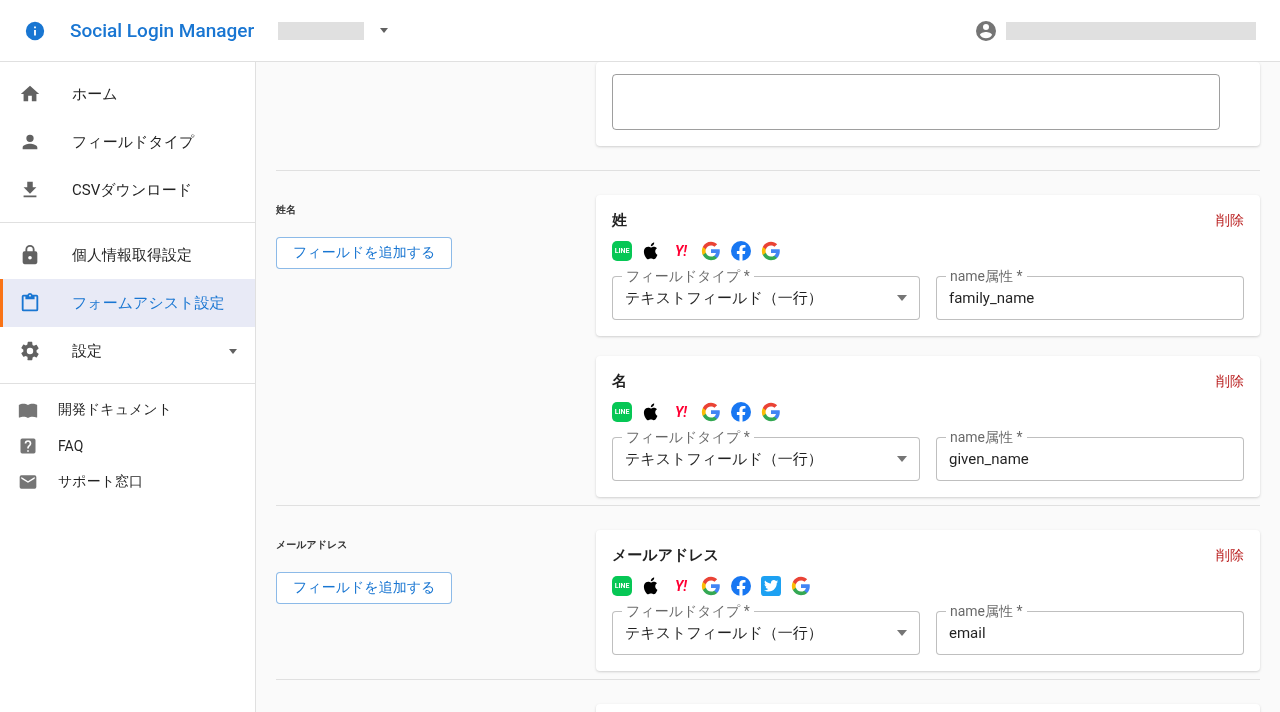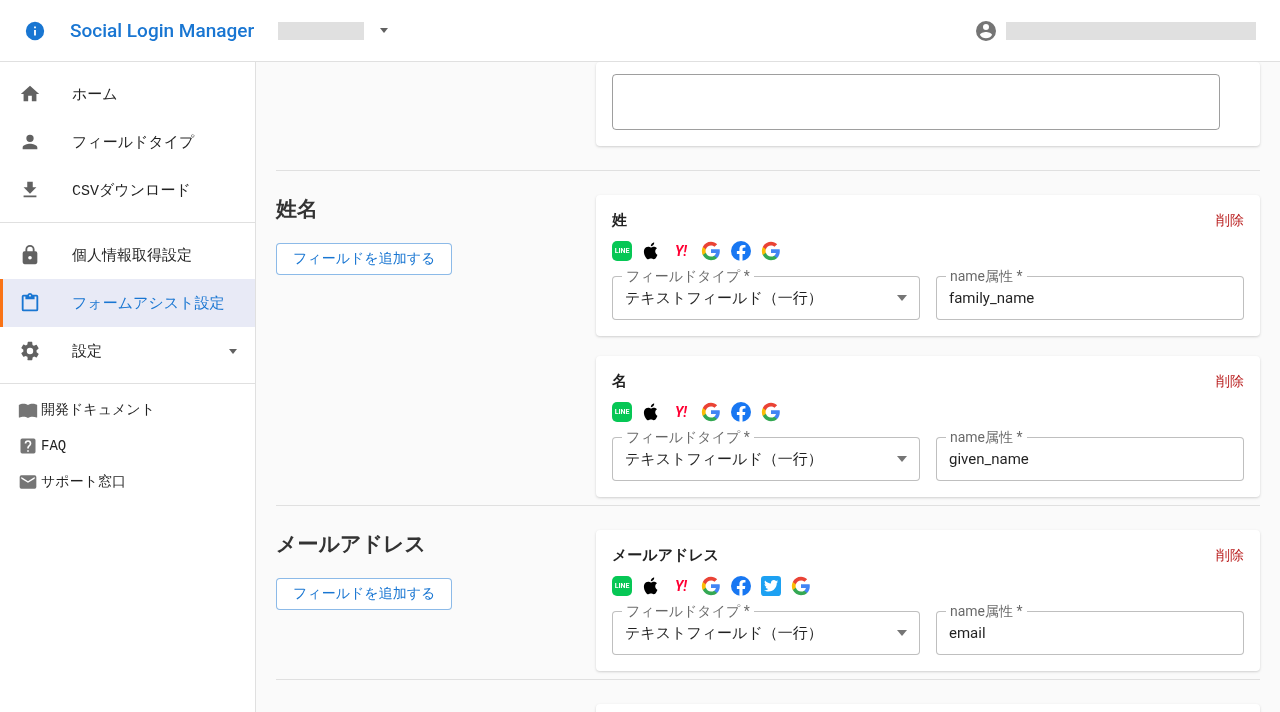--- a/index.html
+++ b/index.html
@@ -13,39 +13,39 @@
   .header-tenant { margin-left: 24px; display: flex; align-items: center; gap: 6px; cursor: pointer; }
   .tenant-ph { width: 86px; height: 18px; background: #e0e0e0; }
   .tenant-caret { width: 0; height: 0; border-left: 4px solid transparent; border-right: 4px solid transparent; border-top: 5px solid #616161; margin-left: 10px; }
   .header-spacer { flex: 1; }
   .header-user { display: flex; align-items: center; gap: 8px; }
   .user-ph { width: 250px; height: 18px; background: #e0e0e0; }
   
   
   .app-body { display: flex; height: calc(100% - 62px); }
   .sidebar { width: 256px; border-right: 1px solid #e0e0e0; background: #fff; overflow-y: auto; }
-  .nav-group { padding: 8px 0; border-bottom: 1px solid #e0e0e0; font-family: Liberation Mono, monospace; }
+  .nav-group { padding: 8px 0; border-bottom: 1px solid #e0e0e0; }
   .nav-group.last { border-bottom: none; }
   .nav-item { display: flex; align-items: center; height: 48px; padding: 0 18px; gap: 30px; cursor: pointer; font-size: 15px; color: rgba(0,0,0,0.87); }
   .nav-item.active { background: #e8eaf6; color: #1976d2; border-left: 3px solid #f97316; padding-left: 15px; }
   .nav-item.active .nav-icon { color: #1976d2; }
   .nav-icon { width: 24px; height: 24px; display: flex; align-items: center; justify-content: center; color: #616161; flex-shrink:0; }
   .nav-label { flex: 1; }
   .nav-chevron { width: 0; height: 0; border-left: 4px solid transparent; border-right: 4px solid transparent; border-top: 5px solid #616161; }
-  .nav-item.doc { height: 36px; font-size: 14px; gap: 3px; }
+  .nav-item.doc { height: 36px; font-size: 14px; gap: 20px; }
   .nav-item.doc .nav-icon { color: #757575; width:20px; height:20px; }
   
   
   .main { flex: 1; background: #fafafa; overflow-y: auto; padding: 0 20px 20px 20px; }
   .partial-card { margin: 0 0 24px 320px; }
   .partial-input { height: 56px; width: 608px; border: 1px solid rgba(0,0,0,0.38); border-radius: 4px; margin-bottom: 16px; }
   
   .section { display: flex; align-items: flex-start; border-top: 1px solid #e0e0e0; padding: 24px 0 8px 0; }
   .section-left { width: 320px; flex-shrink: 0; padding-left: 0; }
-  .section-title { font-size: 21px; font-weight: 600; color: #333; margin-bottom: 20px; }
+  .section-title { font-size: 10px; font-weight: 600; color: #333; margin-bottom: 20px; margin-top: 8px; }
   .add-field-btn { border: 1px solid rgba(25,118,210,0.5); color: #1976d2; background: #fff; padding: 6px 16px; font-size: 14px; border-radius: 4px; cursor: pointer; }
   .section-right { flex: 1; display: flex; flex-direction: column; gap: 20px; }
   
   .card { background: #fff; border-radius: 4px; box-shadow: 0 1px 3px rgba(0,0,0,0.12), 0 1px 2px rgba(0,0,0,0.06); padding: 16px; }
   .card-head { display: flex; align-items: center; justify-content: space-between; margin-bottom: 10px; }
   .card-title { font-size: 15px; font-weight: 600; }
   .delete-btn { color: #b91c1c; font-size: 14px; background: none; border: none; cursor: pointer; }
   .provider-icons { display: flex; gap: 8px; margin-bottom: 14px; align-items:center; }
   .provider-icons .pi { width: 22px; height: 22px; display: flex; align-items: center; justify-content: center; font-weight: bold; font-size: 12px; border-radius: 3px; }
   

